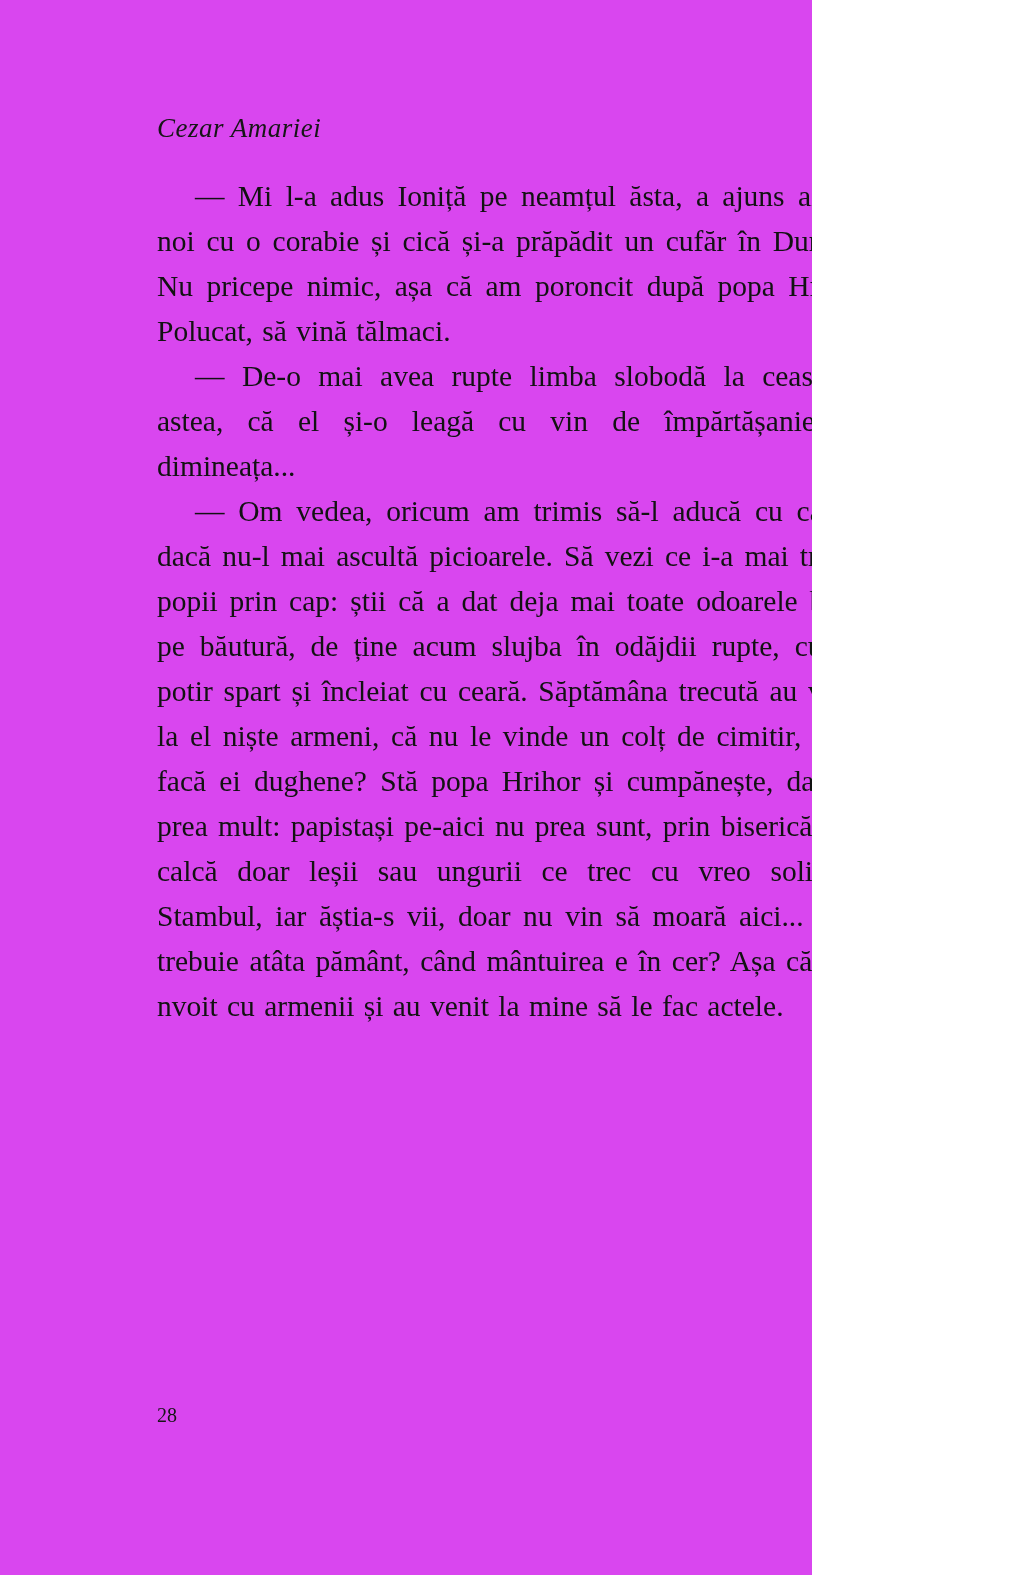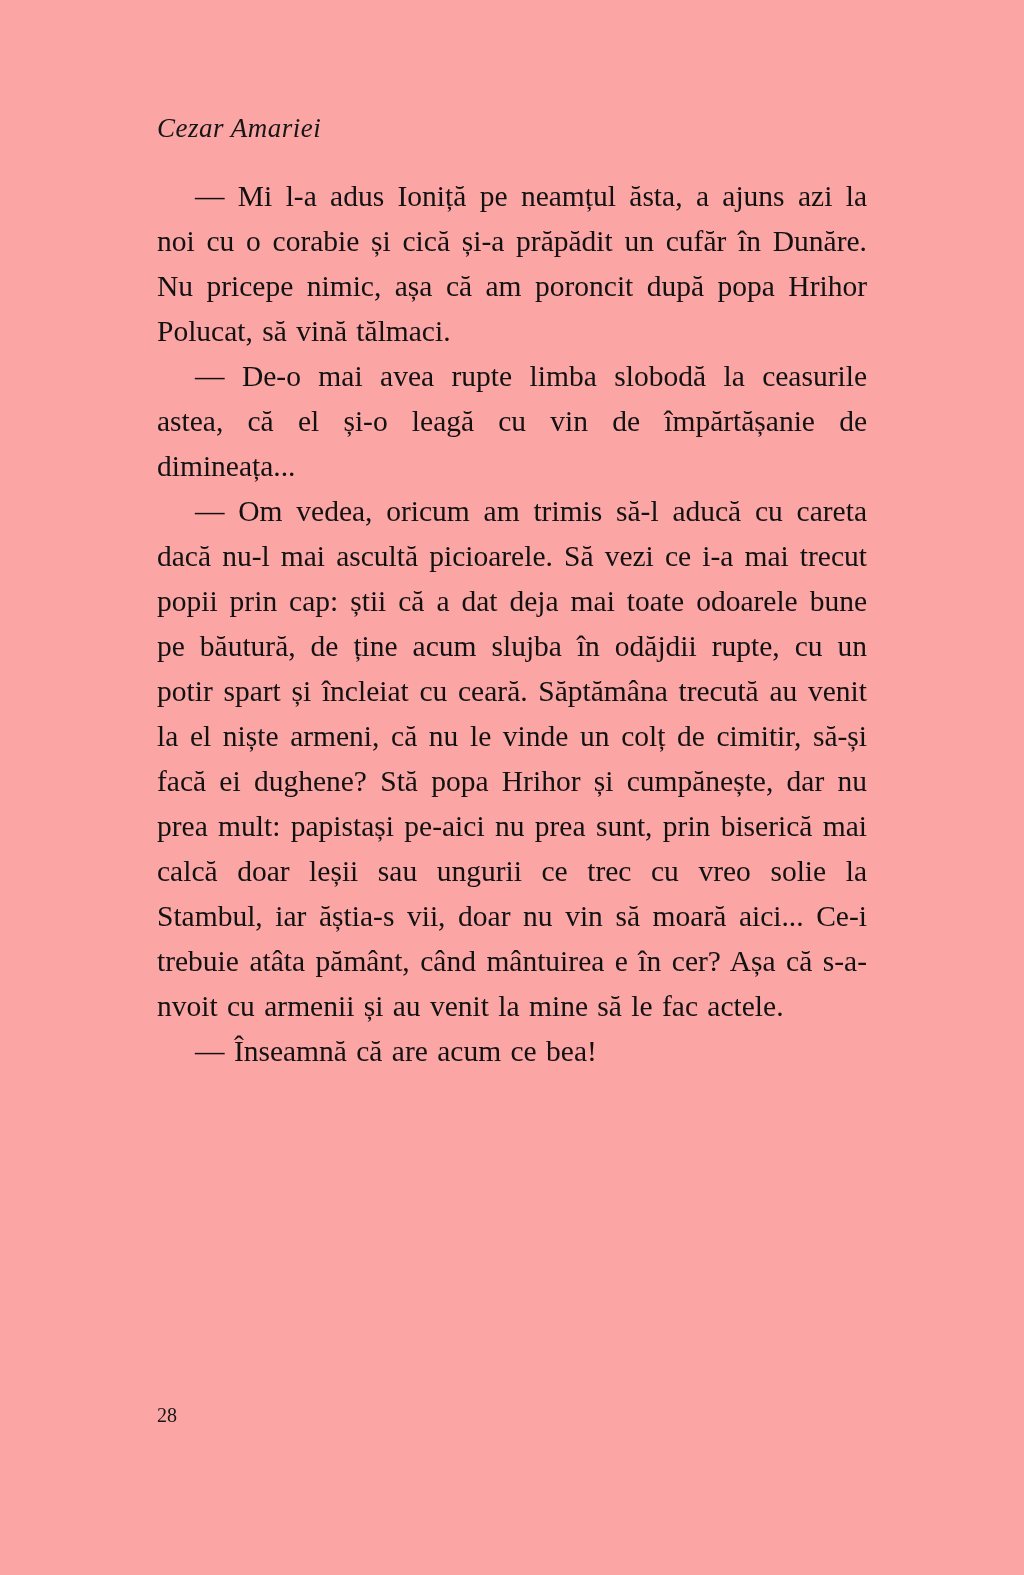--- a/index.html
+++ b/index.html
@@ -2,23 +2,23 @@
 <html lang="ro"><head>
 <meta charset="utf-8">
 <style>
   html, body {
     margin: 0;
     padding: 0;
     background: #ffffff;
   }
   .book-page {
     position: relative;
-    width: 1024px;
+    width: 812px;
     height: 1575px;
-    background: #fca5a5;
+    background: #d946ef;
     color: #121212;
     font-family: "Liberation Serif", "DejaVu Serif", serif;
     overflow: hidden;
   }
   .running-header {
     position: absolute;
     top: 112px;
     left: 157px;
     width: 710px;
     font-style: italic;
@@ -56,18 +56,17 @@
 <body>
 
 <div class="book-page">
 
   <div class="running-header">Cezar Amariei</div>
 
   <div class="text-block">
     <p>— Mi l-a adus Ioniță pe neamțul ăsta, a ajuns azi la noi cu o corabie și cică și-a prăpădit un cufăr în Dunăre. Nu pricepe nimic, așa că am poroncit după popa Hrihor Polucat, să vină tălmaci.</p>
     <p>— De-o mai avea rupte limba slobodă la ceasurile astea, că el și-o leagă cu vin de împărtășanie de dimineața...</p>
     <p>— Om vedea, oricum am trimis să-l aducă cu careta dacă nu-l mai ascultă picioarele. Să vezi ce i-a mai trecut popii prin cap: știi că a dat deja mai toate odoarele bune pe băutură, de ține acum slujba în odăjdii rupte, cu un potir spart și încleiat cu ceară. Săptămâna trecută au venit la el niște armeni, că nu le vinde un colț de cimitir, să-și facă ei dughene? Stă popa Hrihor și cumpănește, dar nu prea mult: papistași pe-aici nu prea sunt, prin biserică mai calcă doar leșii sau ungurii ce trec cu vreo solie la Stambul, iar ăștia-s vii, doar nu vin să moară aici... Ce-i trebuie atâta pământ, când mântuirea e în cer? Așa că s-a-nvoit cu armenii și au venit la mine să le fac actele.</p>
-    <p>— Înseamnă că are acum ce bea!</p>
   </div>
 
   <div class="page-number">28</div>
 
 </div>
 
 </body></html>

